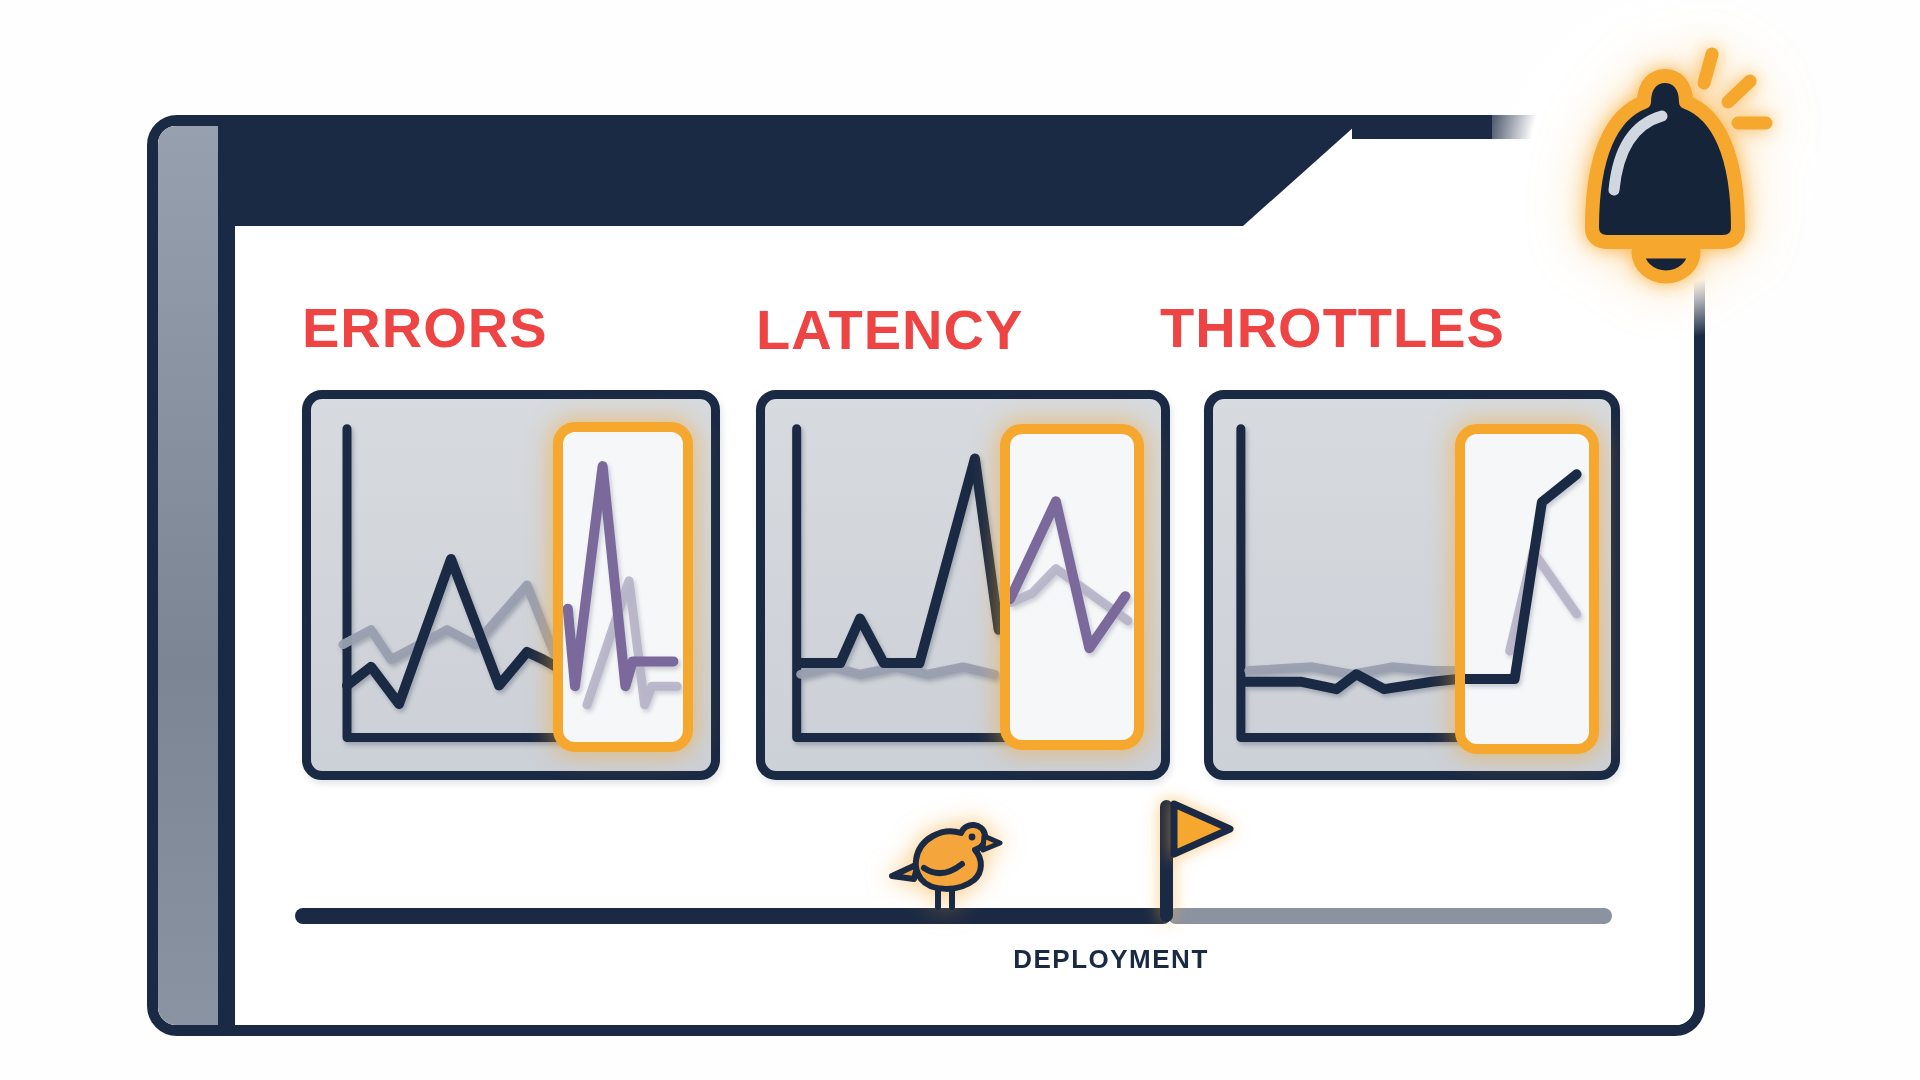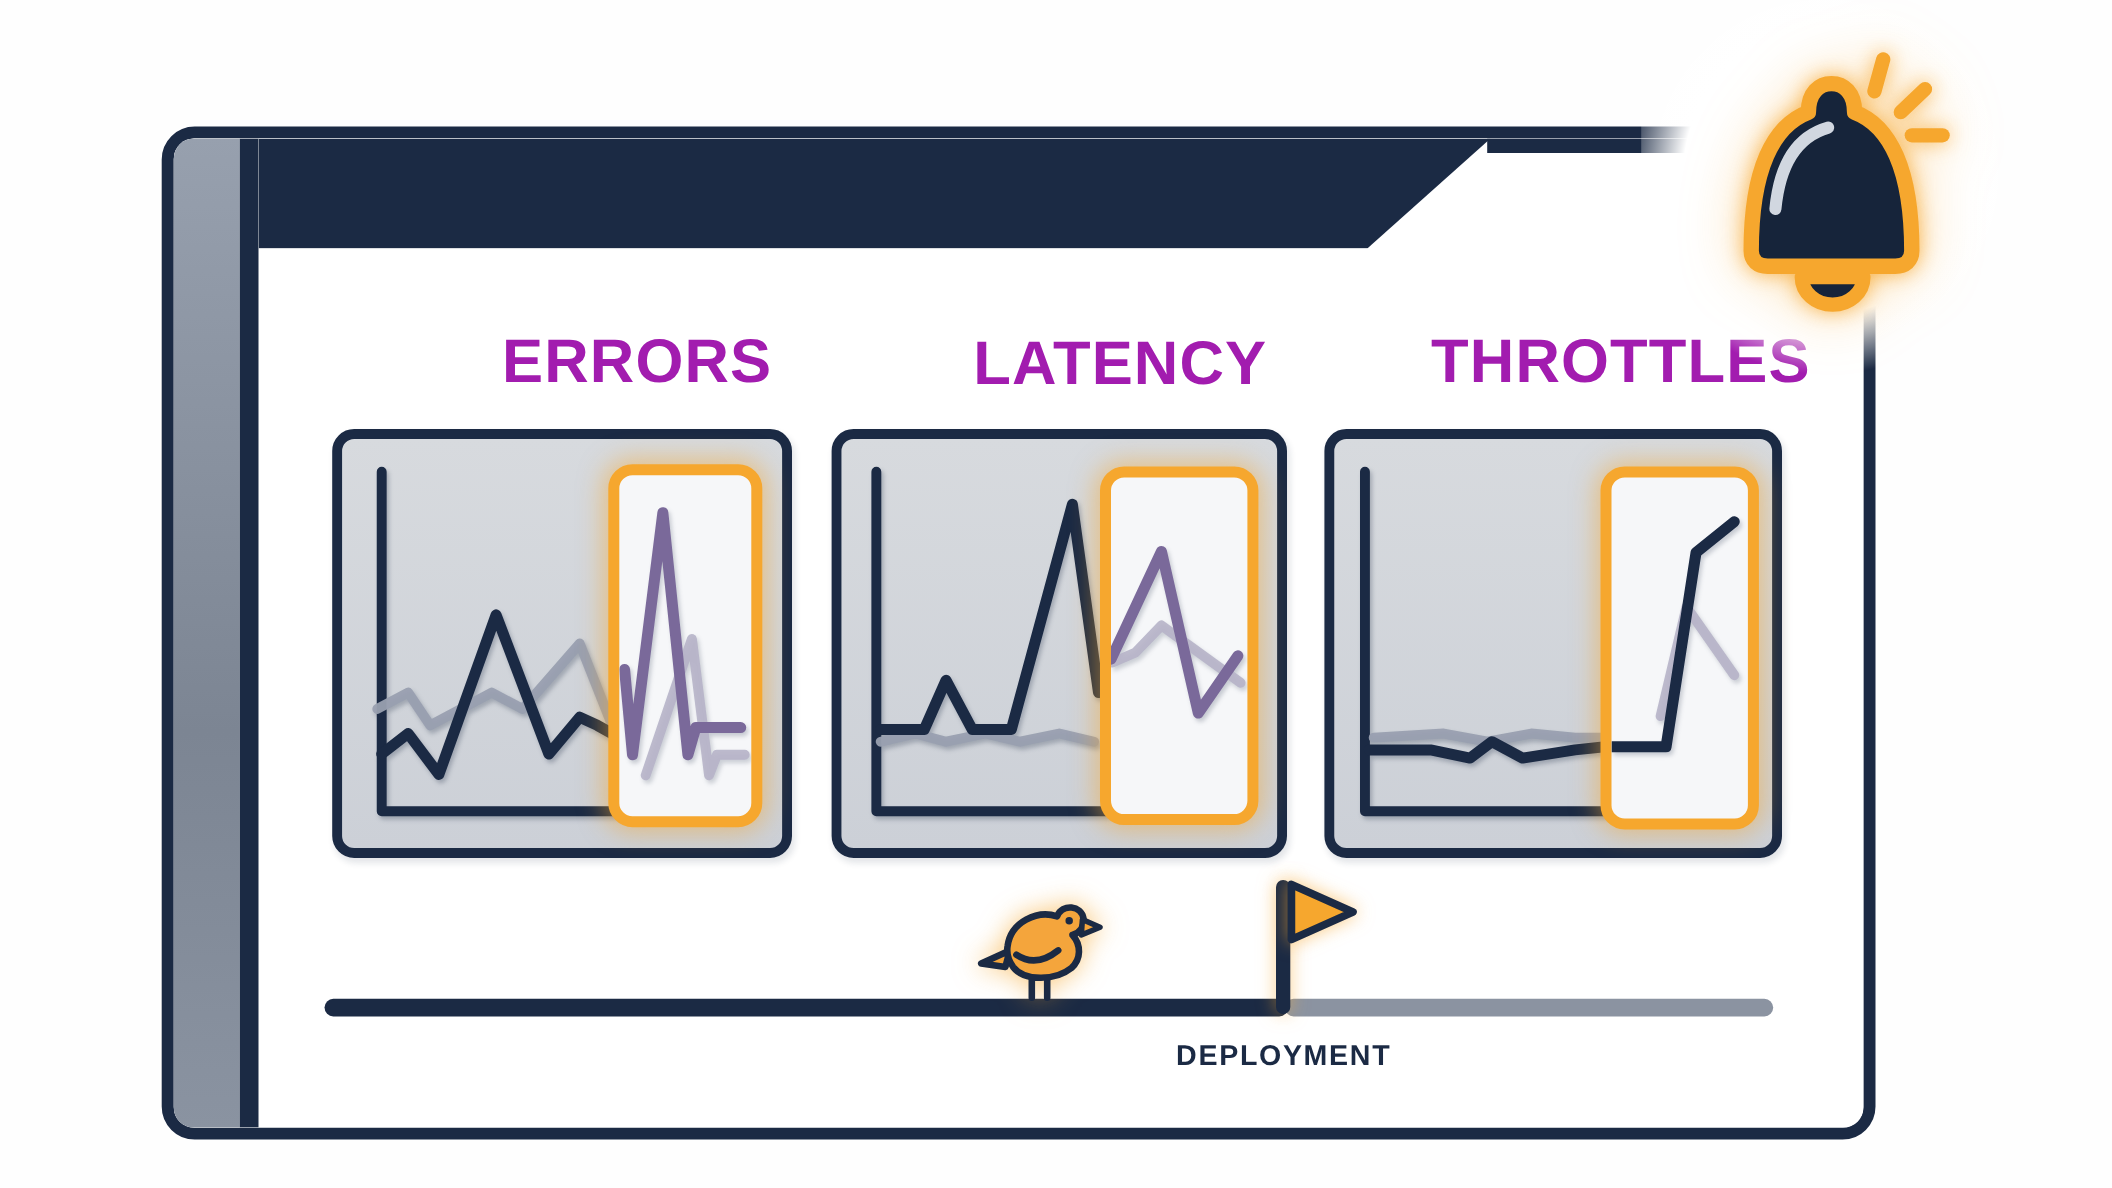--- a/index.html
+++ b/index.html
@@ -18,22 +18,22 @@
   .side-strip{position:absolute;left:0;top:0;bottom:0;width:60px;
     background:linear-gradient(180deg,#97a0ae 0%,#7c8593 60%,#8a93a1 100%);}
   .side-divider{position:absolute;left:60px;top:0;bottom:0;width:17px;background:#1b2a44;}
   .top-bar{position:absolute;left:77px;top:0;width:1120px;height:100px;background:#1b2a44;
     clip-path:polygon(0 0,100% 0,calc(100% - 112px) 100%,0 100%);}
   .top-line{position:absolute;left:1194px;top:0;width:186px;height:13px;background:#1b2a44;
     border-radius:0 8px 8px 0;}
 
   
   .panel-title{
-    height:60px;line-height:60px;text-align:right;
-    font-size:56px;font-weight:700;letter-spacing:1px;color:#a21caf;
+    height:60px;line-height:60px;text-align:left;
+    font-size:56px;font-weight:700;letter-spacing:1px;color:#ef4444;
   }
   #title-errors{left:302px;top:298px;width:400px;}
   #title-latency{left:756px;top:300px;width:396px;}
   #title-throttles{left:1160px;top:298px;width:486px;}
 
   
   .panel{
     border:9px solid #1b2a44;border-radius:20px;
     background:linear-gradient(180deg,#d7dade 0%,#ccd0d7 100%);
     box-shadow:2px 4px 6px rgba(27,42,68,.12);
@@ -58,21 +58,21 @@
     filter:drop-shadow(2px 3px 2px rgba(27,42,68,.22));}
 
   
   .tl-navy{left:295px;top:908px;width:876px;height:16px;background:#1b2a44;border-radius:8px;}
   .tl-gray{left:1168px;top:908px;width:444px;height:16px;background:#8b93a1;border-radius:8px;}
   .flag-pole{left:1160px;top:800px;width:13px;height:122px;background:#1b2a44;border-radius:7px;
     filter:drop-shadow(0 0 8px rgba(246,167,46,.55));}
   #flag-svg{left:1170px;top:798px;filter:drop-shadow(0 0 8px rgba(246,167,46,.6));}
   #bird-svg{left:886px;top:810px;filter:drop-shadow(0 0 12px rgba(246,167,46,.65));}
   .deploy-label{
-    left:1017px;top:944px;width:300px;text-align:center;
+    left:961px;top:944px;width:300px;text-align:center;
     font-size:26px;font-weight:700;letter-spacing:1.5px;color:#1b2a44;
   }
 
   
   .bell-glow{left:1492px;top:0;width:336px;height:340px;
     background:radial-gradient(circle at 50% 46%, #ffffff 52%, rgba(255,255,255,0) 74%);}
   #bell-svg{left:1552px;top:38px;
     filter:drop-shadow(0 0 9px rgba(246,167,46,.8)) drop-shadow(0 0 26px rgba(246,167,46,.35));}
 </style>
 </head>

